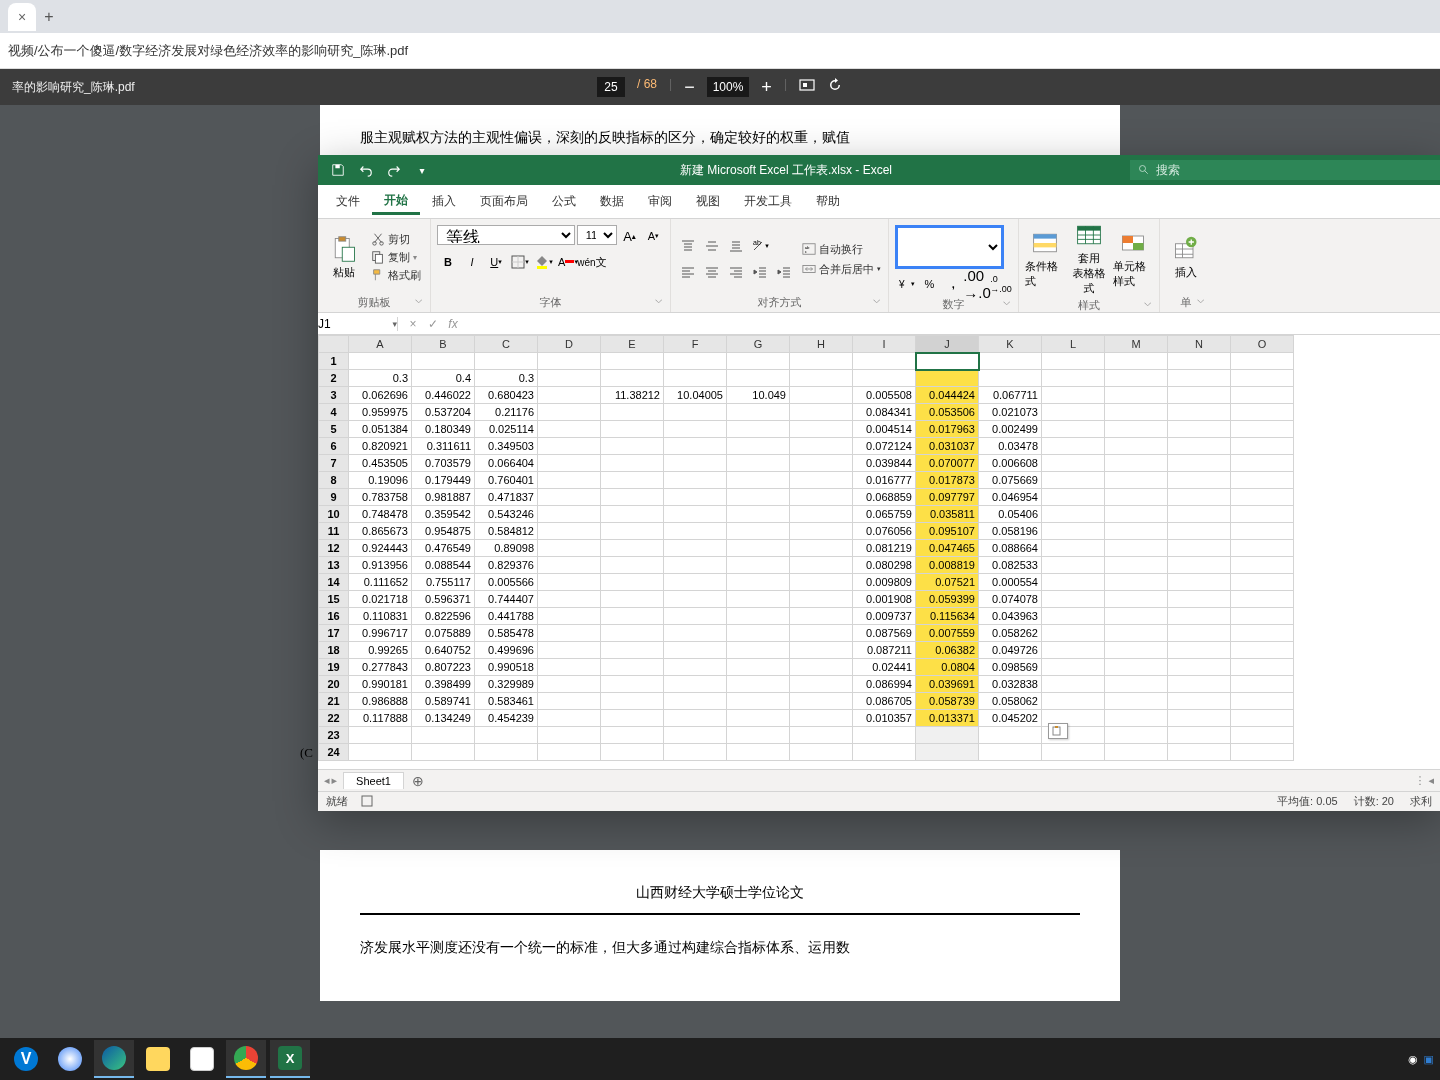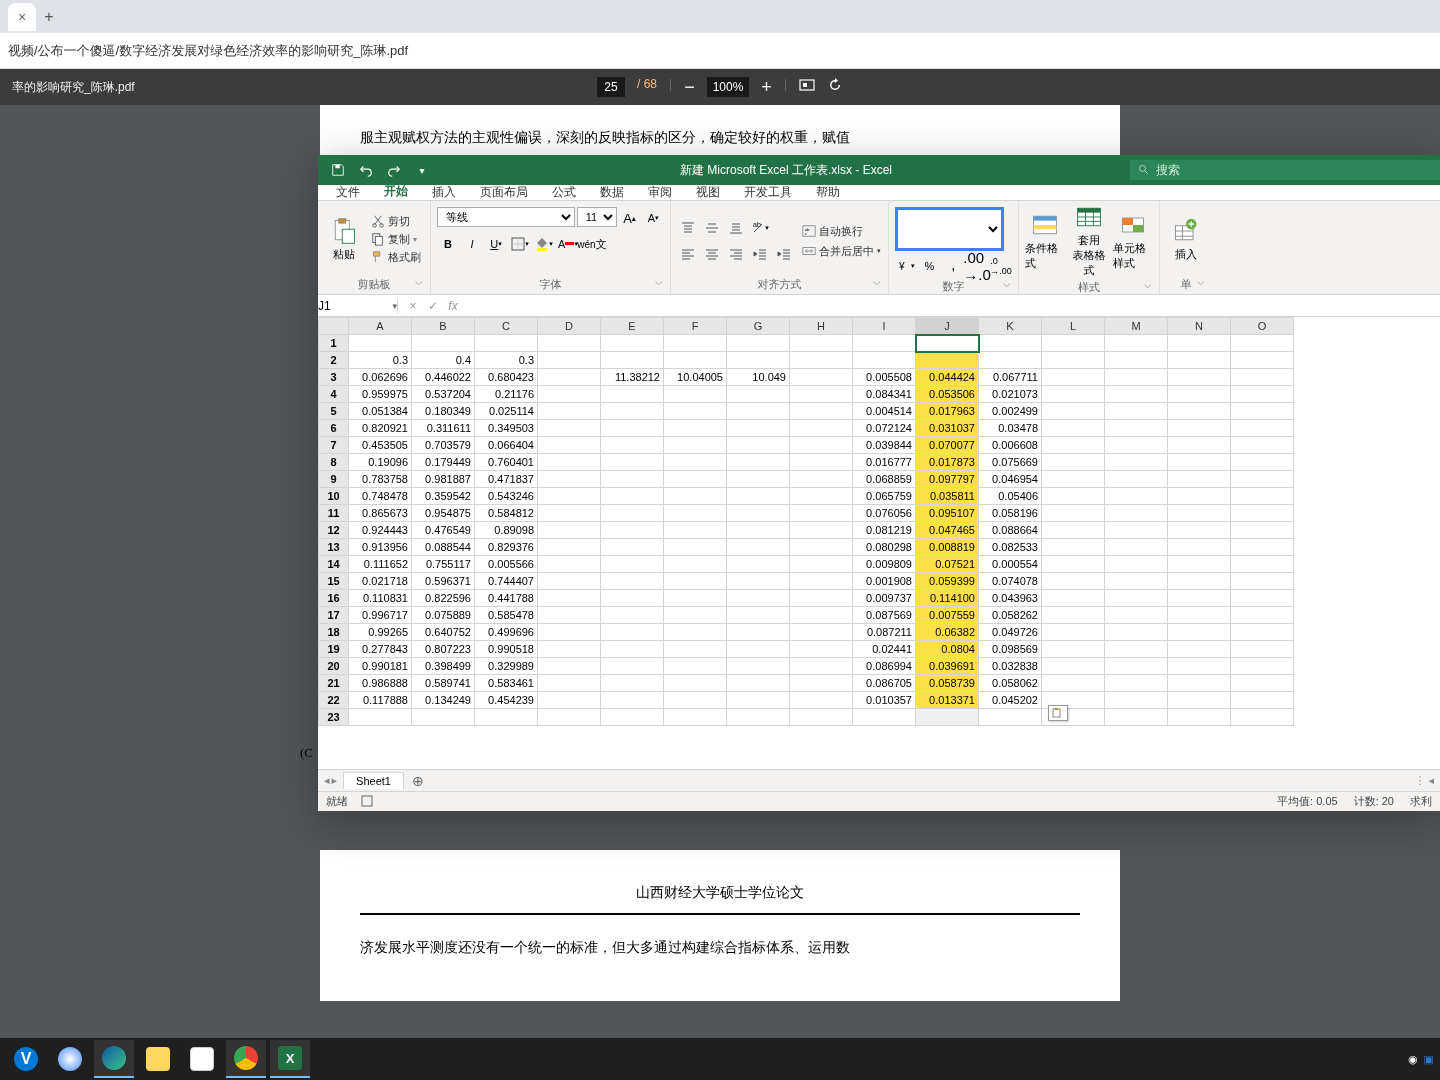--- a/index.html
+++ b/index.html
@@ -36,36 +36,36 @@
 .excel-window { position: absolute; top: 155px; left: 318px; width: 1122px; height: 656px; background: #fff; box-shadow: 0 10px 40px rgba(0,0,0,0.3); display: flex; flex-direction: column; }
 
 
 .excel-title { height: 30px; background: #217346; display: flex; align-items: center; color: #fff; font-size: 12px; }
 .title-left { display: flex; align-items: center; gap: 4px; padding: 0 8px; }
 .title-btn { width: 24px; height: 24px; display: flex; align-items: center; justify-content: center; cursor: pointer; }
 .title-center { flex: 1; text-align: center; }
 .title-search { display: flex; align-items: center; background: #2d8657; height: 20px; width: 310px; padding: 0 8px; gap: 6px; font-size: 12px; color: #d0e8dc; }
 
 
-.ribbon-tabs { height: 16px; background: #fff; border-bottom: 1px solid #d4d4d4; display: flex; align-items: center; padding: 0 6px; font-size: 12px; }
+.ribbon-tabs { height: 34px; background: #fff; border-bottom: 1px solid #d4d4d4; display: flex; align-items: center; padding: 0 6px; font-size: 12px; }
 .rtab { padding: 0 12px; height: 26px; display: flex; align-items: center; cursor: pointer; color: #333; }
 .rtab.active { border-bottom: 3px solid #217346; color: #217346; font-weight: bold; }
 
 
 .ribbon { height: 94px; background: #f3f2f1; border-bottom: 1px solid #d4d4d4; display: flex; font-size: 11px; }
 .rgroup { border-right: 1px solid #e1dfdd; padding: 2px 6px 2px; display: flex; flex-direction: column; justify-content: space-between; }
 .rgroup-body { flex: 1; display: flex; gap: 4px; }
 .rgroup-label { text-align: center; color: #666; font-size: 11px; padding-top: 2px; position: relative; }
 .rgroup-label::after { content: "⌵"; position: absolute; right: 2px; font-size: 9px; color: #888; }
 .rbtn-lg { width: 40px; display: flex; flex-direction: column; align-items: center; justify-content: center; gap: 2px; cursor: pointer; }
 .rbtn-lg .ricon { width: 28px; height: 28px; }
 .rcol { display: flex; flex-direction: column; gap: 1px; justify-content: center; }
 .ritem { display: flex; align-items: center; gap: 3px; padding: 1px 3px; cursor: pointer; font-size: 11px; color: #333; white-space: nowrap; }
 .ricon-sm { width: 14px; height: 14px; display: inline-block; }
-.font-select { border: 1px solid #ababab; background: #fff; padding: 1px 4px; font-size: 11px; width: 140px; height: 20px; }
+.font-select { border: 1px solid #ababab; background: #fff; padding: 1px 4px; font-size: 17px; width: 140px; height: 20px; }
 .size-select { border: 1px solid #ababab; background: #fff; padding: 1px 4px; font-size: 11px; width: 40px; height: 20px; }
 .btn-row { display: flex; gap: 2px; }
 .sbtn { width: 22px; height: 22px; display: flex; align-items: center; justify-content: center; border: 1px solid transparent; cursor: pointer; }
 .numfmt-select { border: 3px solid #3b82f6; background: #fff; padding: 19px 4px; font-size: 11px; width: 109px; height: 20px; }
 
 
 .formula-row { height: 22px; background: #fff; border-bottom: 1px solid #d4d4d4; display: flex; align-items: center; font-size: 12px; }
 .name-box { width: 80px; border-right: 1px solid #d4d4d4; padding: 0 0; display: flex; align-items: center; justify-content: space-between; gap: 11px; }
 .name-box-dd { color: #666; font-size: 9px; }
 .fb-btns { display: flex; gap: 2px; padding: 0 6px; color: #999; }
@@ -736,21 +736,21 @@
             <th class="rowhdr">16</th>
             <td>0.110831</td>
             <td>0.822596</td>
             <td>0.441788</td>
             <td></td>
             <td></td>
             <td></td>
             <td></td>
             <td></td>
             <td>0.009737</td>
-            <td class="sel-range">0.114100</td>
+            <td class="sel-range">0.115634</td>
             <td>0.043963</td>
             <td></td>
             <td></td>
             <td></td>
             <td></td>
           </tr>
           <tr>
             <th class="rowhdr">17</th>
             <td>0.996717</td>
             <td>0.075889</td>
@@ -853,20 +853,38 @@
             <td>0.010357</td>
             <td class="sel-range">0.013371</td>
             <td>0.045202</td>
             <td></td>
             <td></td>
             <td></td>
             <td></td>
           </tr>
           <tr>
             <th class="rowhdr">23</th>
+            <td></td>
+            <td></td>
+            <td></td>
+            <td></td>
+            <td></td>
+            <td></td>
+            <td></td>
+            <td></td>
+            <td></td>
+            <td style="background:#f0f0f0"></td>
+            <td></td>
+            <td></td>
+            <td></td>
+            <td></td>
+            <td></td>
+          </tr>
+          <tr>
+            <th class="rowhdr">24</th>
             <td></td>
             <td></td>
             <td></td>
             <td></td>
             <td></td>
             <td></td>
             <td></td>
             <td></td>
             <td></td>
             <td style="background:#f0f0f0"></td>

